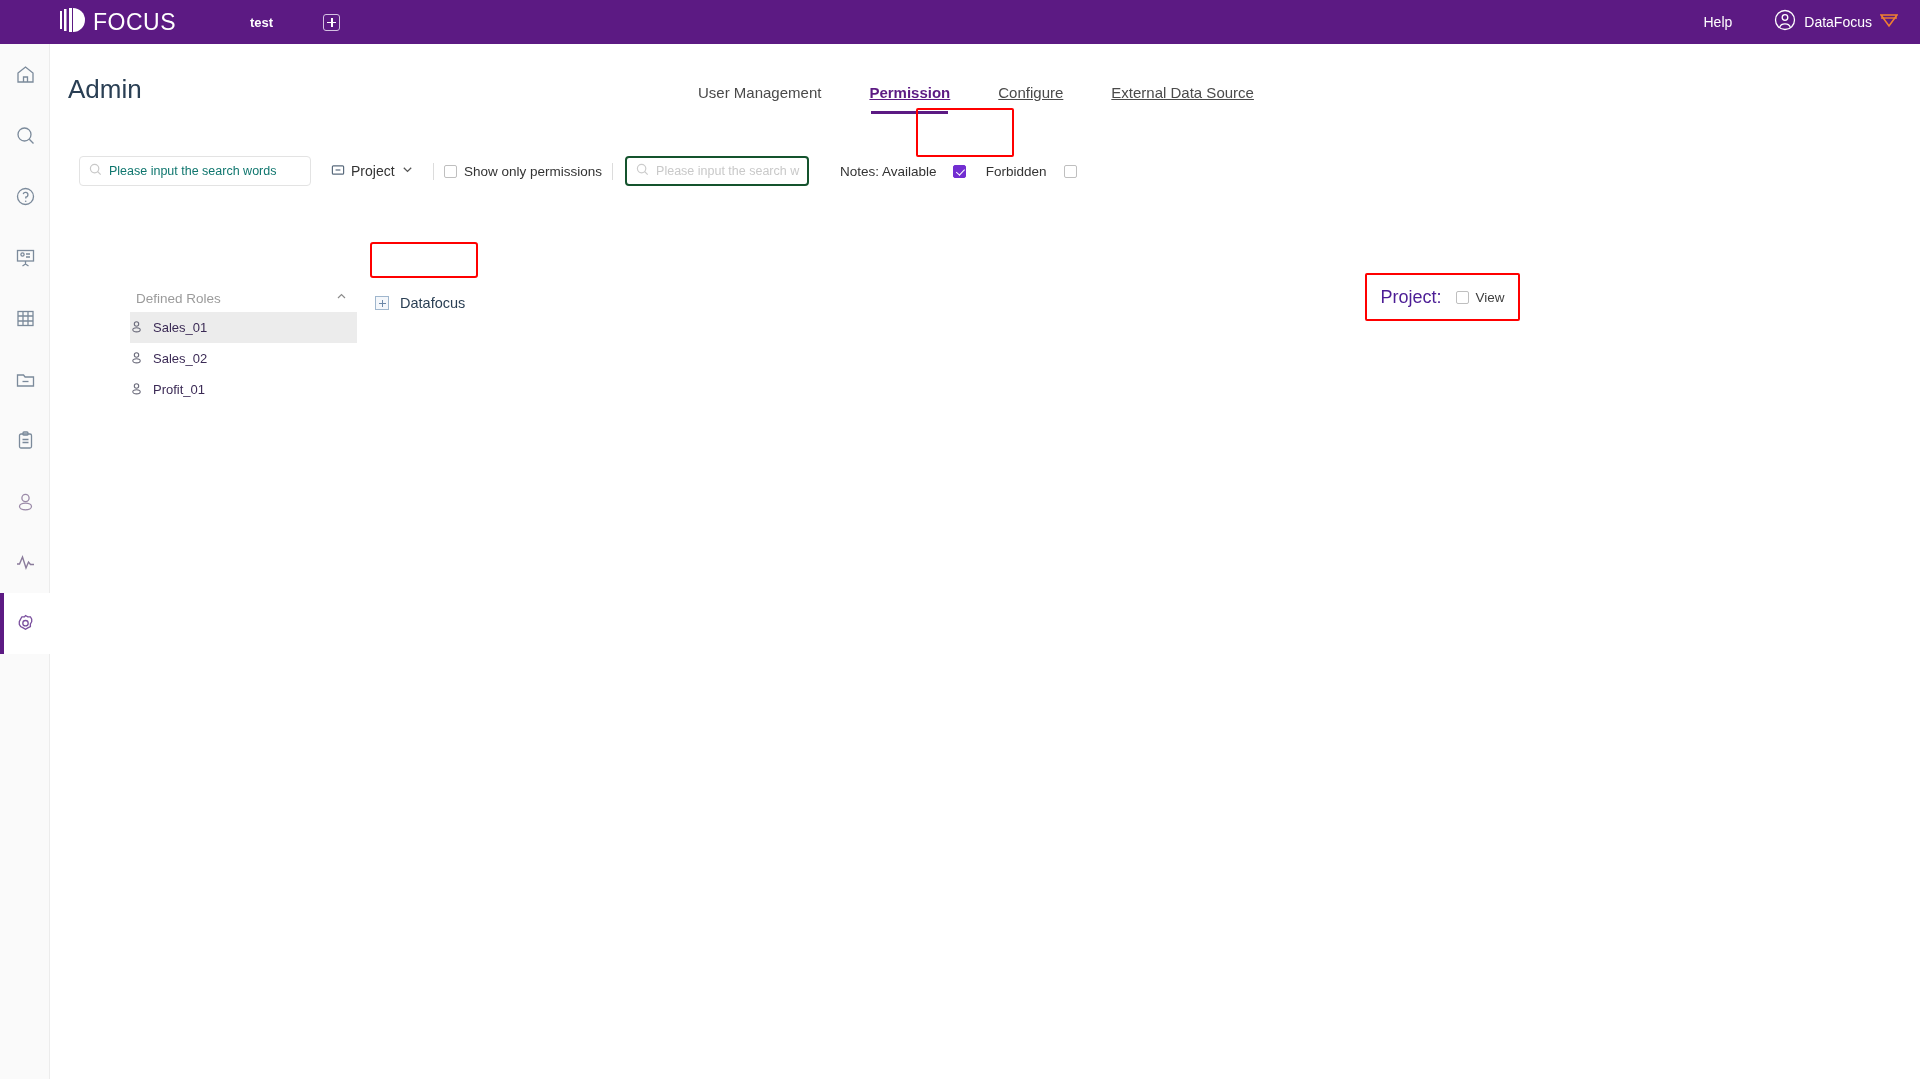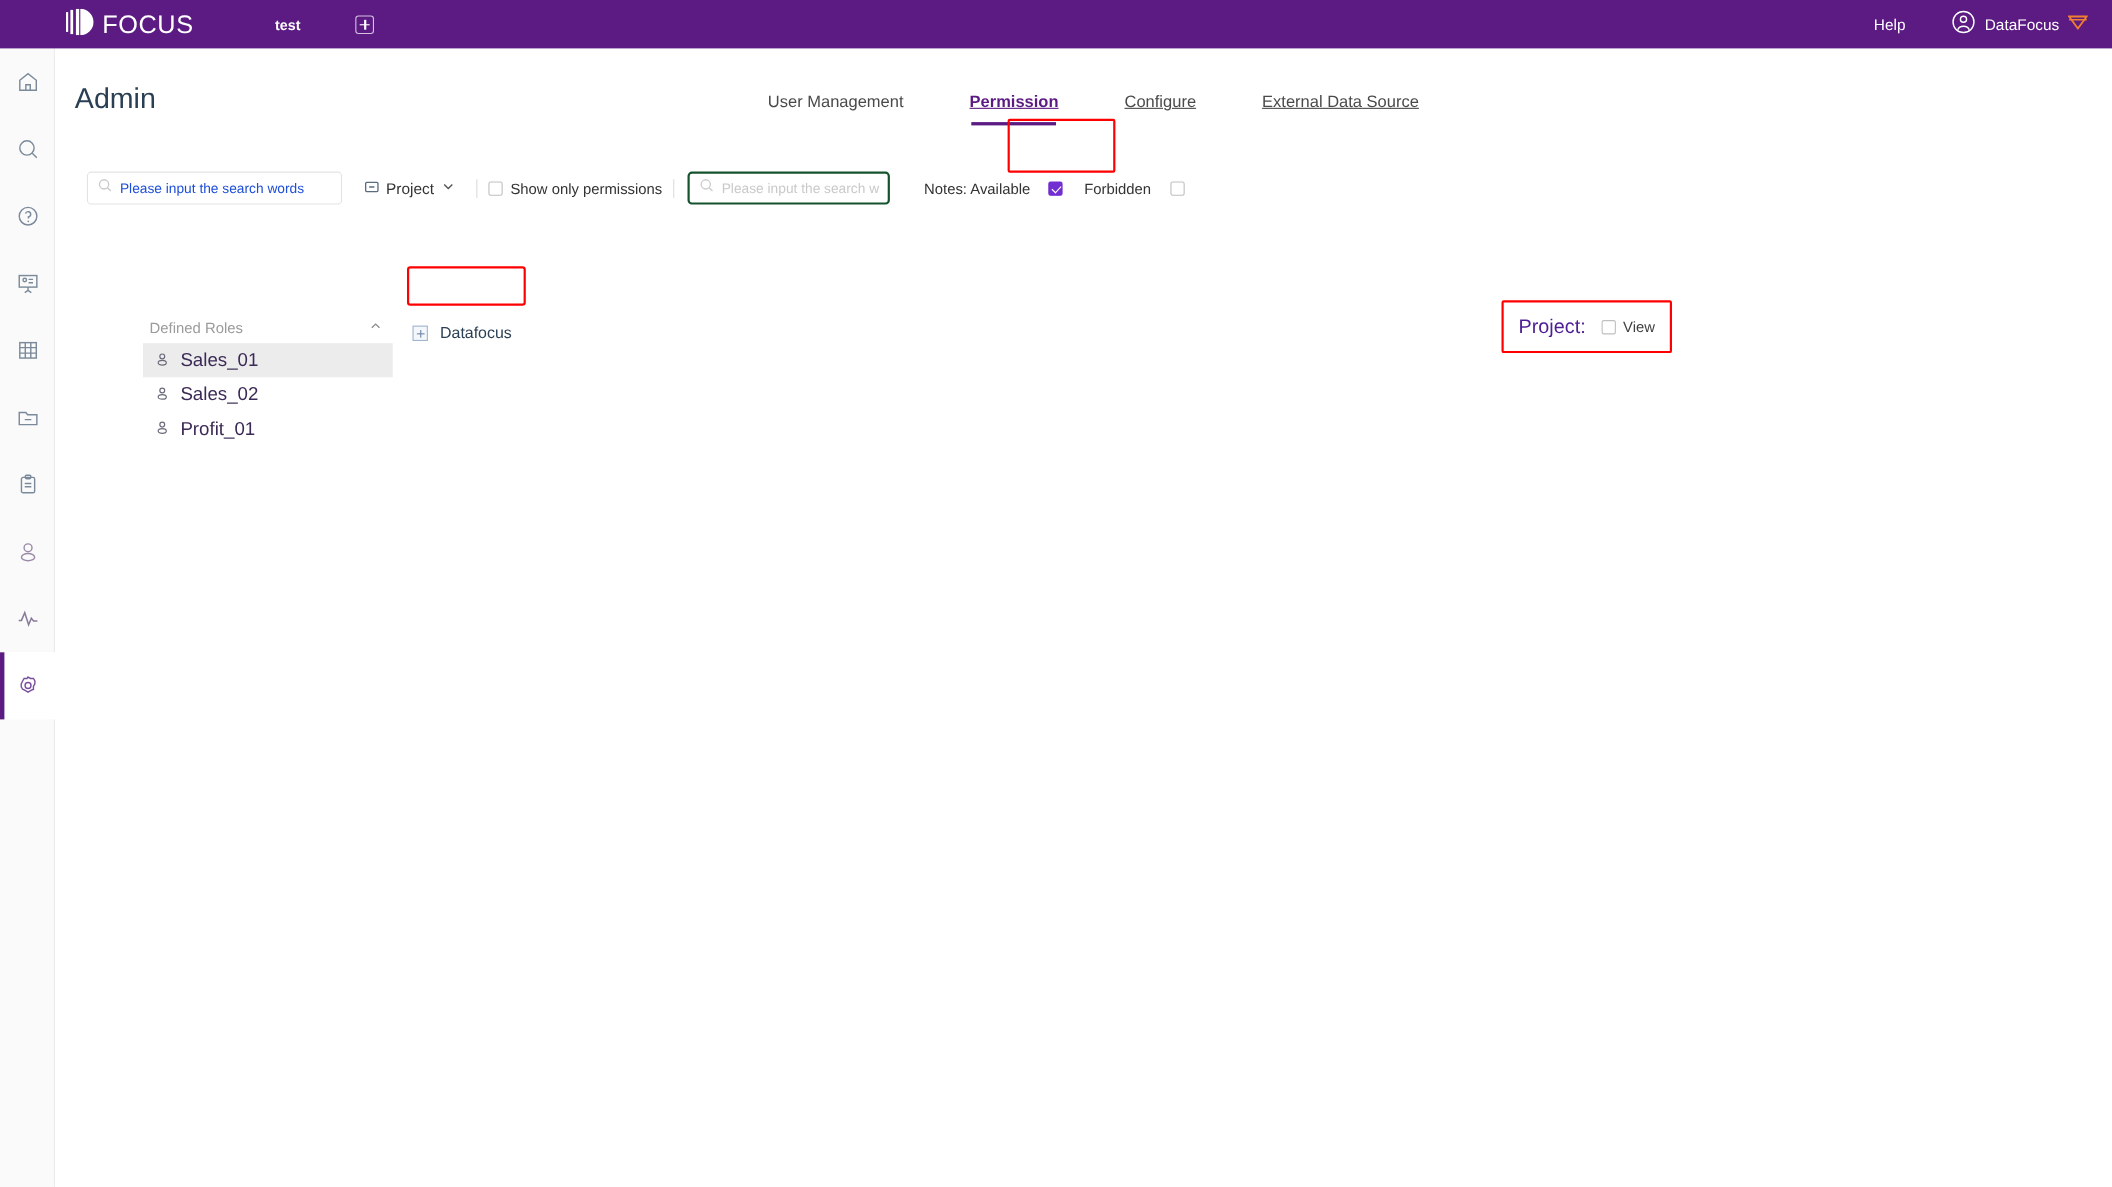--- a/index.html
+++ b/index.html
@@ -84,21 +84,21 @@
   .page-header {
     position: relative; height: 53px;
   }
   .page-title {
     position: absolute; left: 18px; top: 14px;
     font-size: 26px; color: #2a3f54; font-weight: 400;
   }
 
   .tabs {
     position: absolute; left: 648px; top: 19px;
-    display: flex; align-items: flex-start; gap: 12px;
+    display: flex; align-items: flex-start; gap: 0;
   }
   .tab {
     font-size: 15px; color: #4a4a4a;
     padding: 5px 0 13px 0;
     position: relative;
   }
   .tab + .tab { margin-left: 48px; text-decoration: underline; }
   .tab.active {
     color: #5c1a83; font-weight: 700;
   }
@@ -138,21 +138,21 @@
     display: flex; align-items: center;
   }
   .search-box {
     width: 232px; height: 30px;
     border: 1px solid #e3e3e3; border-radius: 4px;
     background: #fff;
     display: flex; align-items: center; gap: 7px;
     padding: 0 9px;
     margin-left: 11px;
   }
-  .search-box .ph { font-size: 12.5px; color: #1d4ed8; }
+  .search-box .ph { font-size: 12.5px; color: #0f766e; }
 
   .proj-select {
     margin-left: 14px;
     width: 98px; height: 30px;
     display: flex; align-items: center; gap: 6px;
     padding: 0 6px;
     font-size: 14px; color: #333;
   }
   .proj-hl {
     position: absolute; left: 320px; top: 182px;
@@ -194,22 +194,22 @@
     position: absolute; left: 80px; top: 224px;
     width: 227px;
   }
   .roles-head {
     height: 28px; display: flex; align-items: center;
     justify-content: space-between; padding: 0 9px 0 6px;
   }
   .roles-head span { font-size: 13.5px; color: #9b9b9b; }
   .role-row {
     height: 31px; display: flex; align-items: center;
-    gap: 10px; padding-left: 11px;
-    font-size: 17px; color: #3b2a55;
+    gap: 10px; 
+    font-size: 13px; color: #3b2a55;
   }
   .role-row.selected { background: #ececec; }
 
   
   .tree {
     position: absolute; left: 325px; top: 235px;
     display: flex; align-items: center; gap: 11px;
   }
   .tree-label { font-size: 14.5px; color: #2a3f54; }
   .expander {

